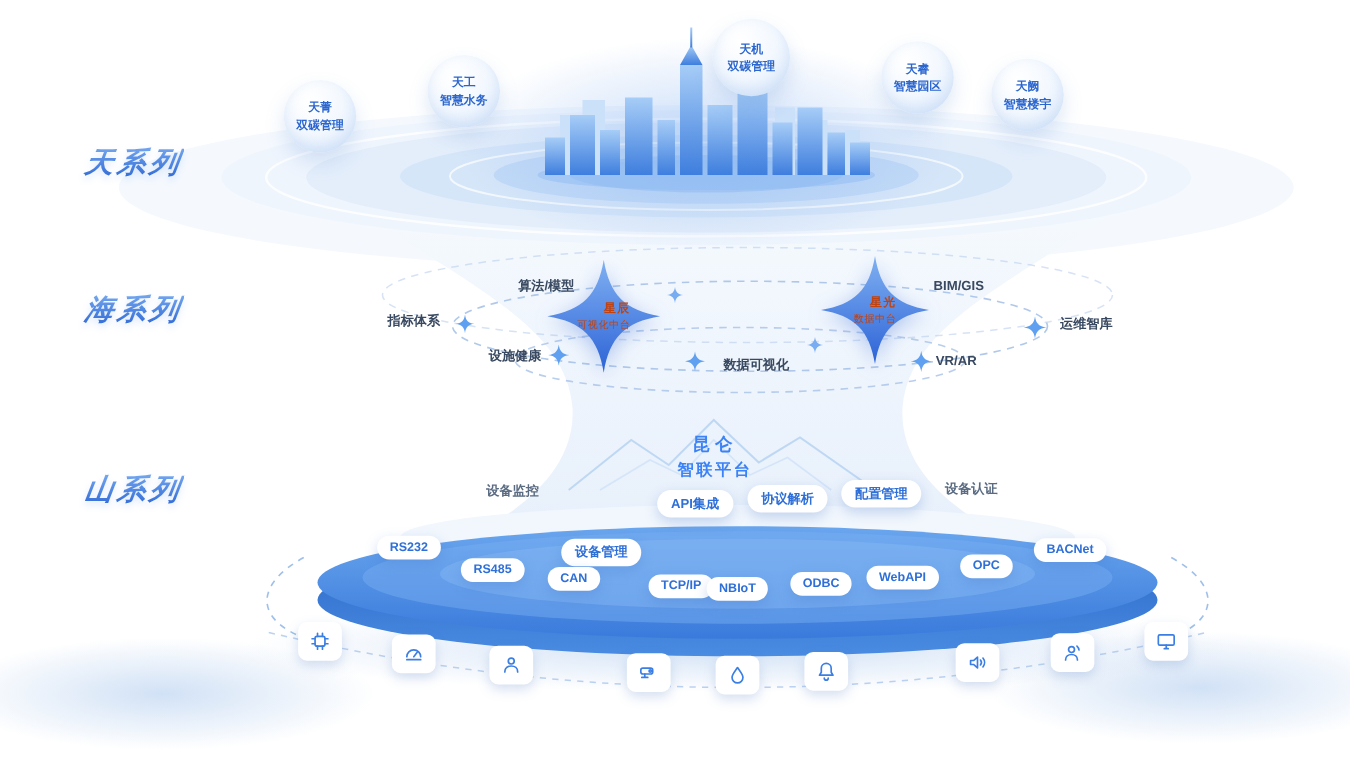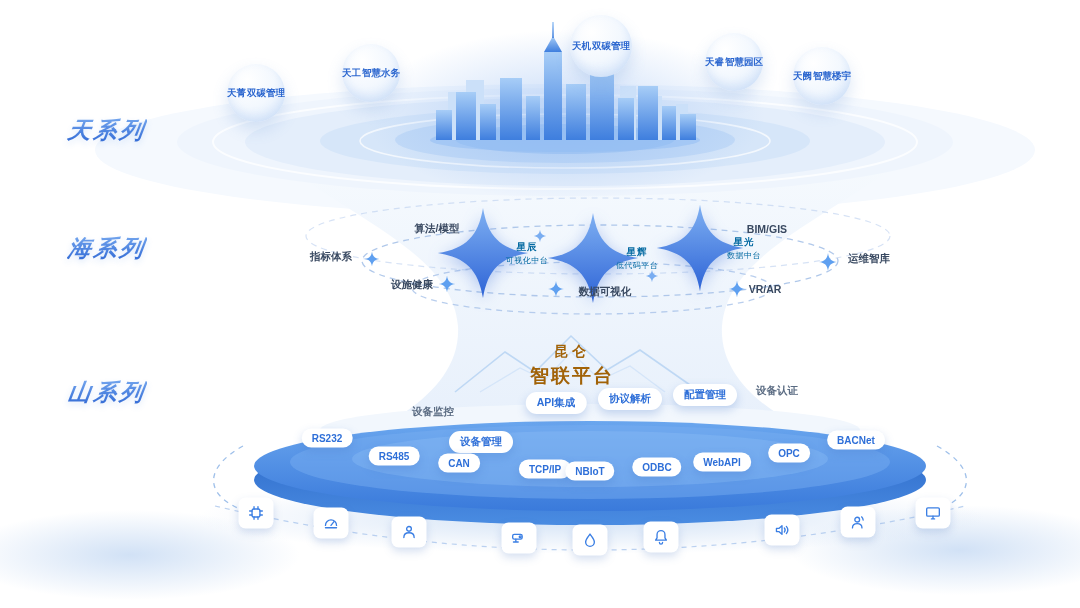--- a/index.html
+++ b/index.html
@@ -8,42 +8,42 @@
   .stage { position:relative; width:1080px; height:608px; background:#ffffff; }
   .stage > svg.bg { position:absolute; left:0; top:0; }
 
   .series-label { position:absolute; transform:translate(-50%,-50%) skewX(-8deg);
     font-size:23px; font-weight:bold; font-style:italic; letter-spacing:3px;
     background:linear-gradient(180deg,#7fb0f2,#2b63d2);
     -webkit-background-clip:text; background-clip:text; color:transparent;
     text-shadow:0 3px 6px rgba(61,125,230,.18); white-space:nowrap; }
 
   .bubble { position:absolute; transform:translate(-50%,-50%); border-radius:50%;
-    display:flex; align-items:center; justify-content:center;
+    display:flex; flex-direction:column; align-items:center; justify-content:center;
     gap:1px; text-align:center; color:#2b66cf; font-size:9.5px; font-weight:bold;
     background:radial-gradient(circle at 35% 28%, #ffffff 0%, #f3f8fe 48%, #d7e7fb 100%);
     box-shadow:0 8px 16px rgba(90,140,210,.20), inset 0 -5px 10px rgba(130,170,230,.20); }
 
   .sat-label { position:absolute; transform:translate(-50%,-50%); font-size:10.5px;
     font-weight:bold; color:#394961; white-space:nowrap; }
 
   .star-plat { position:absolute; transform:translate(-50%,-50%); }
   .star-plat svg.star-shape { position:absolute; left:0; top:0; width:100%; height:100%;
     filter:drop-shadow(0 4px 8px rgba(46,99,214,.35)); }
   .star-text { position:absolute; left:50%; top:50%; transform:translate(-50%,-50%);
-    text-align:center; color:#0369a1; white-space:nowrap; z-index:1;margin-left:44px; }
+    text-align:right; color:#c2410c; white-space:nowrap; z-index:1; }
   .star-text .s-name { font-size:9.5px; font-weight:bold; letter-spacing:1px; }
   .star-text .s-desc { font-size:8px; letter-spacing:.5px; margin-top:1px; }
 
   .sparkle { position:absolute; transform:translate(-50%,-50%); }
 
   .kunlun { position:absolute; transform:translate(-50%,-50%); text-align:center;
-    color:#a16207; font-weight:bold; white-space:nowrap; }
+    color:#3b82f6; font-weight:bold; white-space:nowrap; }
   .kunlun .k-name { font-size:14px; letter-spacing:4px; }
-  .kunlun .k-sub  { font-size:19px; letter-spacing:2px; margin-top:2px; }
+  .kunlun .k-sub  { font-size:13px; letter-spacing:2px; margin-top:2px; }
 
   .pill { position:absolute; transform:translate(-50%,-50%); background:#ffffff;
     color:#2e6fd8; font-size:10.5px; font-weight:bold; padding:4px 11px;
     border-radius:13px; box-shadow:0 4px 10px rgba(70,120,200,.28);
     white-space:nowrap; }
   .pill.proto { font-size:10px; padding:4px 10px; }
   .fn-plain { position:absolute; transform:translate(-50%,-50%); color:#5a6b82;
     font-size:10.5px; font-weight:bold; white-space:nowrap; }
 
   .device { position:absolute; transform:translate(-50%,-50%); width:35px; height:31px;
@@ -179,29 +179,20 @@
 
   <div class="star-plat" style="left:483px; top:253px; width:94px; height:94px;">
     <svg class="star-shape" viewBox="0 0 100 100">
       <path d="M50 2 C55 32 68 45 98 50 C68 55 55 68 50 98 C45 68 32 55 2 50 C32 45 45 32 50 2 Z" fill="url(#starGrad)"></path>
     </svg>
     <div class="star-text">
       <div class="s-name">星辰</div>
       <div class="s-desc">可视化中台</div>
     </div>
   </div>
-  <div class="star-plat" style="left:593px; top:258px; width:94px; height:94px;">
-    <svg class="star-shape" viewBox="0 0 100 100">
-      <path d="M50 2 C55 32 68 45 98 50 C68 55 55 68 50 98 C45 68 32 55 2 50 C32 45 45 32 50 2 Z" fill="url(#starGrad)"></path>
-    </svg>
-    <div class="star-text">
-      <div class="s-name">星辉</div>
-      <div class="s-desc">低代码平台</div>
-    </div>
-  </div>
   <div class="star-plat" style="left:700px; top:248px; width:90px; height:90px;">
     <svg class="star-shape" viewBox="0 0 100 100">
       <path d="M50 2 C55 32 68 45 98 50 C68 55 55 68 50 98 C45 68 32 55 2 50 C32 45 45 32 50 2 Z" fill="url(#starGrad)"></path>
     </svg>
     <div class="star-text">
       <div class="s-name">星光</div>
       <div class="s-desc">数据中台</div>
     </div>
   </div>
 
@@ -233,21 +224,21 @@
   <div class="sat-label" style="left:869px; top:259px;">运维智库</div>
   <div class="sat-label" style="left:412px; top:285px;">设施健康</div>
   <div class="sat-label" style="left:605px; top:292px;">数据可视化</div>
   <div class="sat-label" style="left:765px; top:289px;">VR/AR</div>
 
   <div class="kunlun" style="left:572px; top:366px;">
     <div class="k-name">昆仑</div>
     <div class="k-sub">智联平台</div>
   </div>
 
-  <div class="fn-plain" style="left:433px; top:393px;margin-top:19px;">设备监控</div>
+  <div class="fn-plain" style="left:410px; top:393px;">设备监控</div>
   <div class="pill" style="left:481px; top:406px;margin-top:36px;">设备管理</div>
   <div class="pill" style="left:556px; top:403px;">API集成</div>
   <div class="pill" style="left:630px; top:399px;">协议解析</div>
   <div class="pill" style="left:705px; top:395px;">配置管理</div>
   <div class="fn-plain" style="left:777px; top:391px;">设备认证</div>
 
   <div class="pill proto" style="left:327px; top:438px;">RS232</div>
   <div class="pill proto" style="left:394px; top:456px;">RS485</div>
   <div class="pill proto" style="left:459px; top:463px;">CAN</div>
   <div class="pill proto" style="left:545px; top:469px;">TCP/IP</div>

